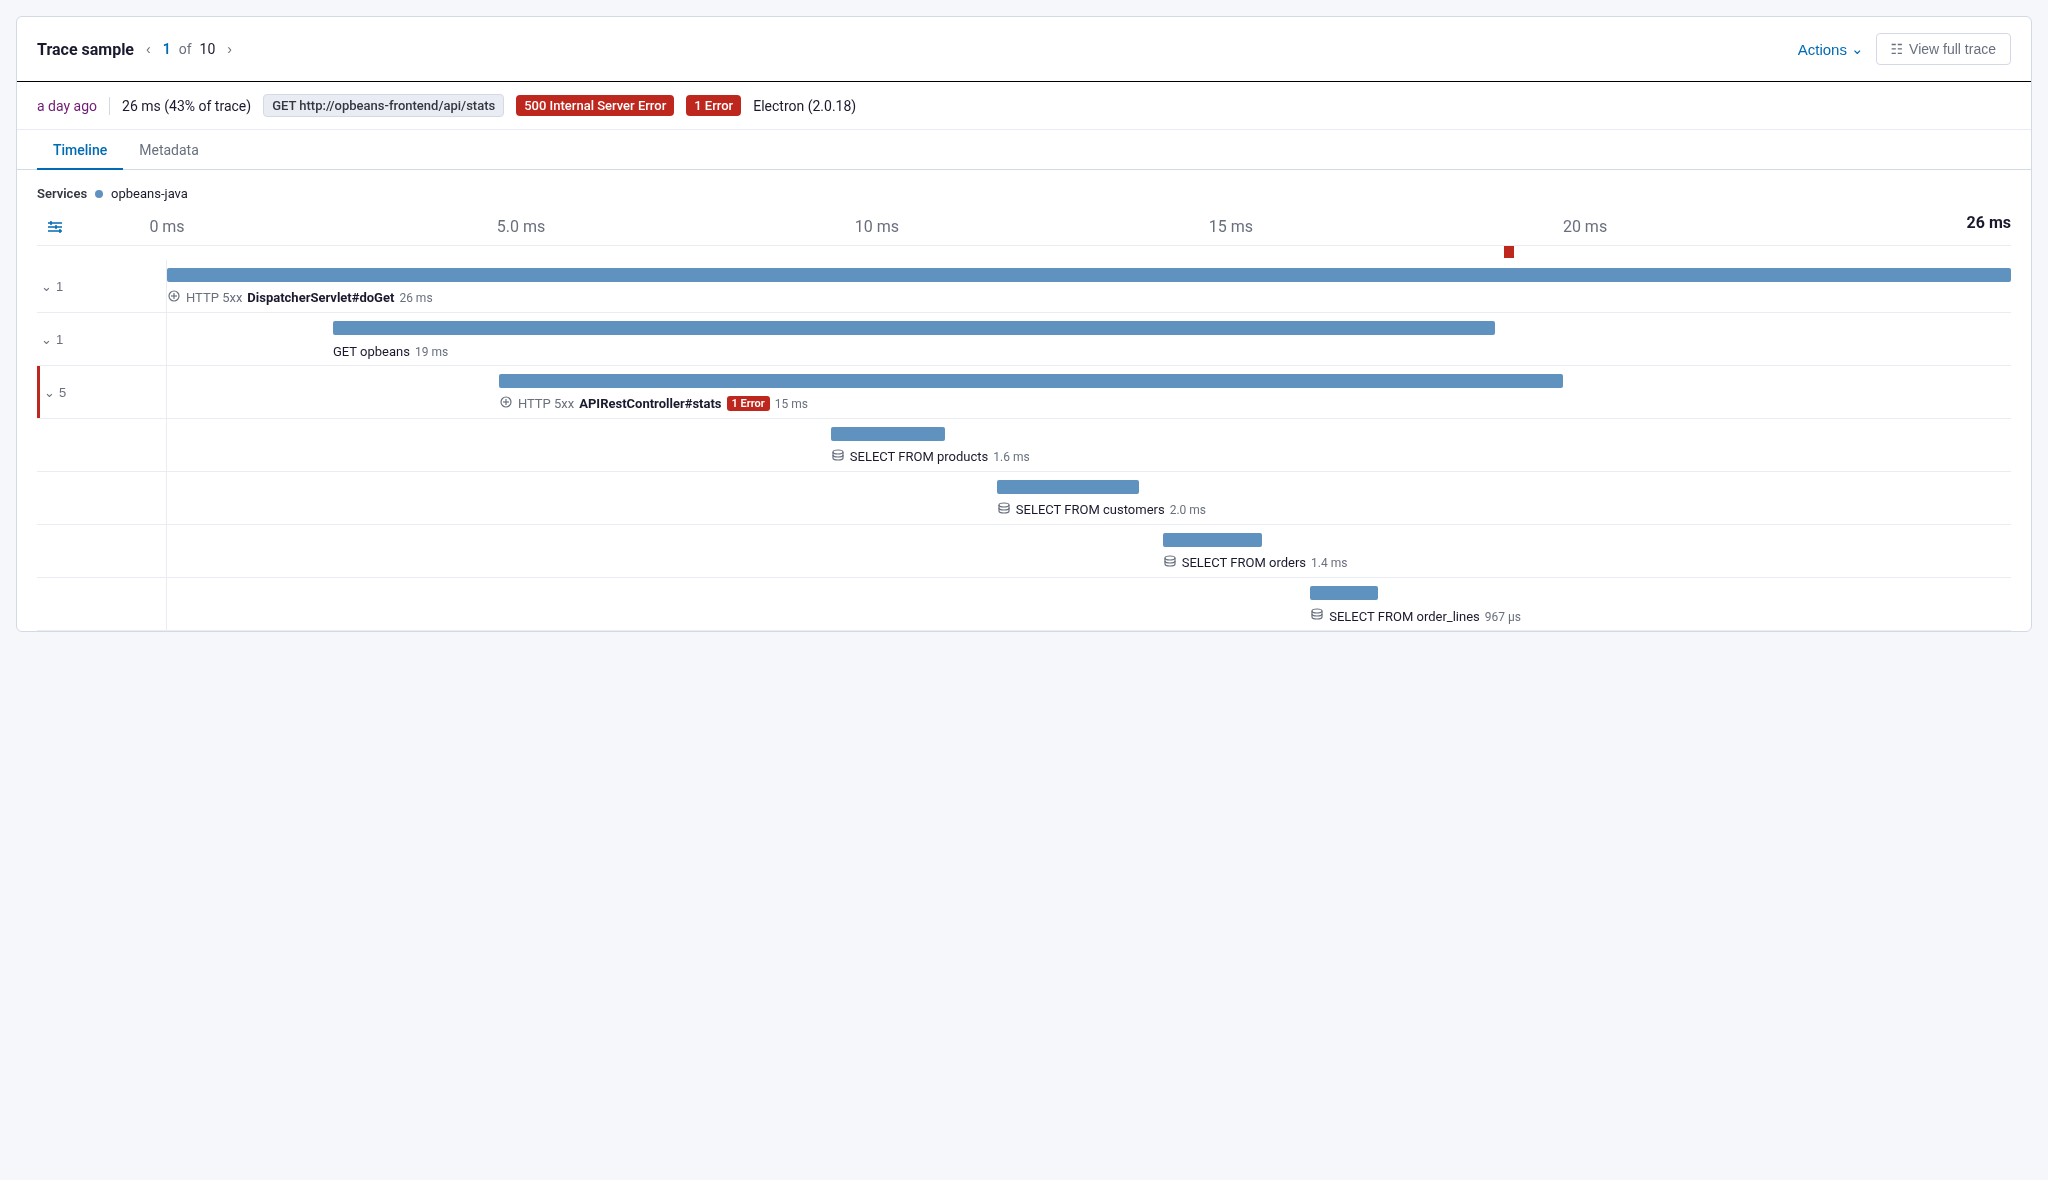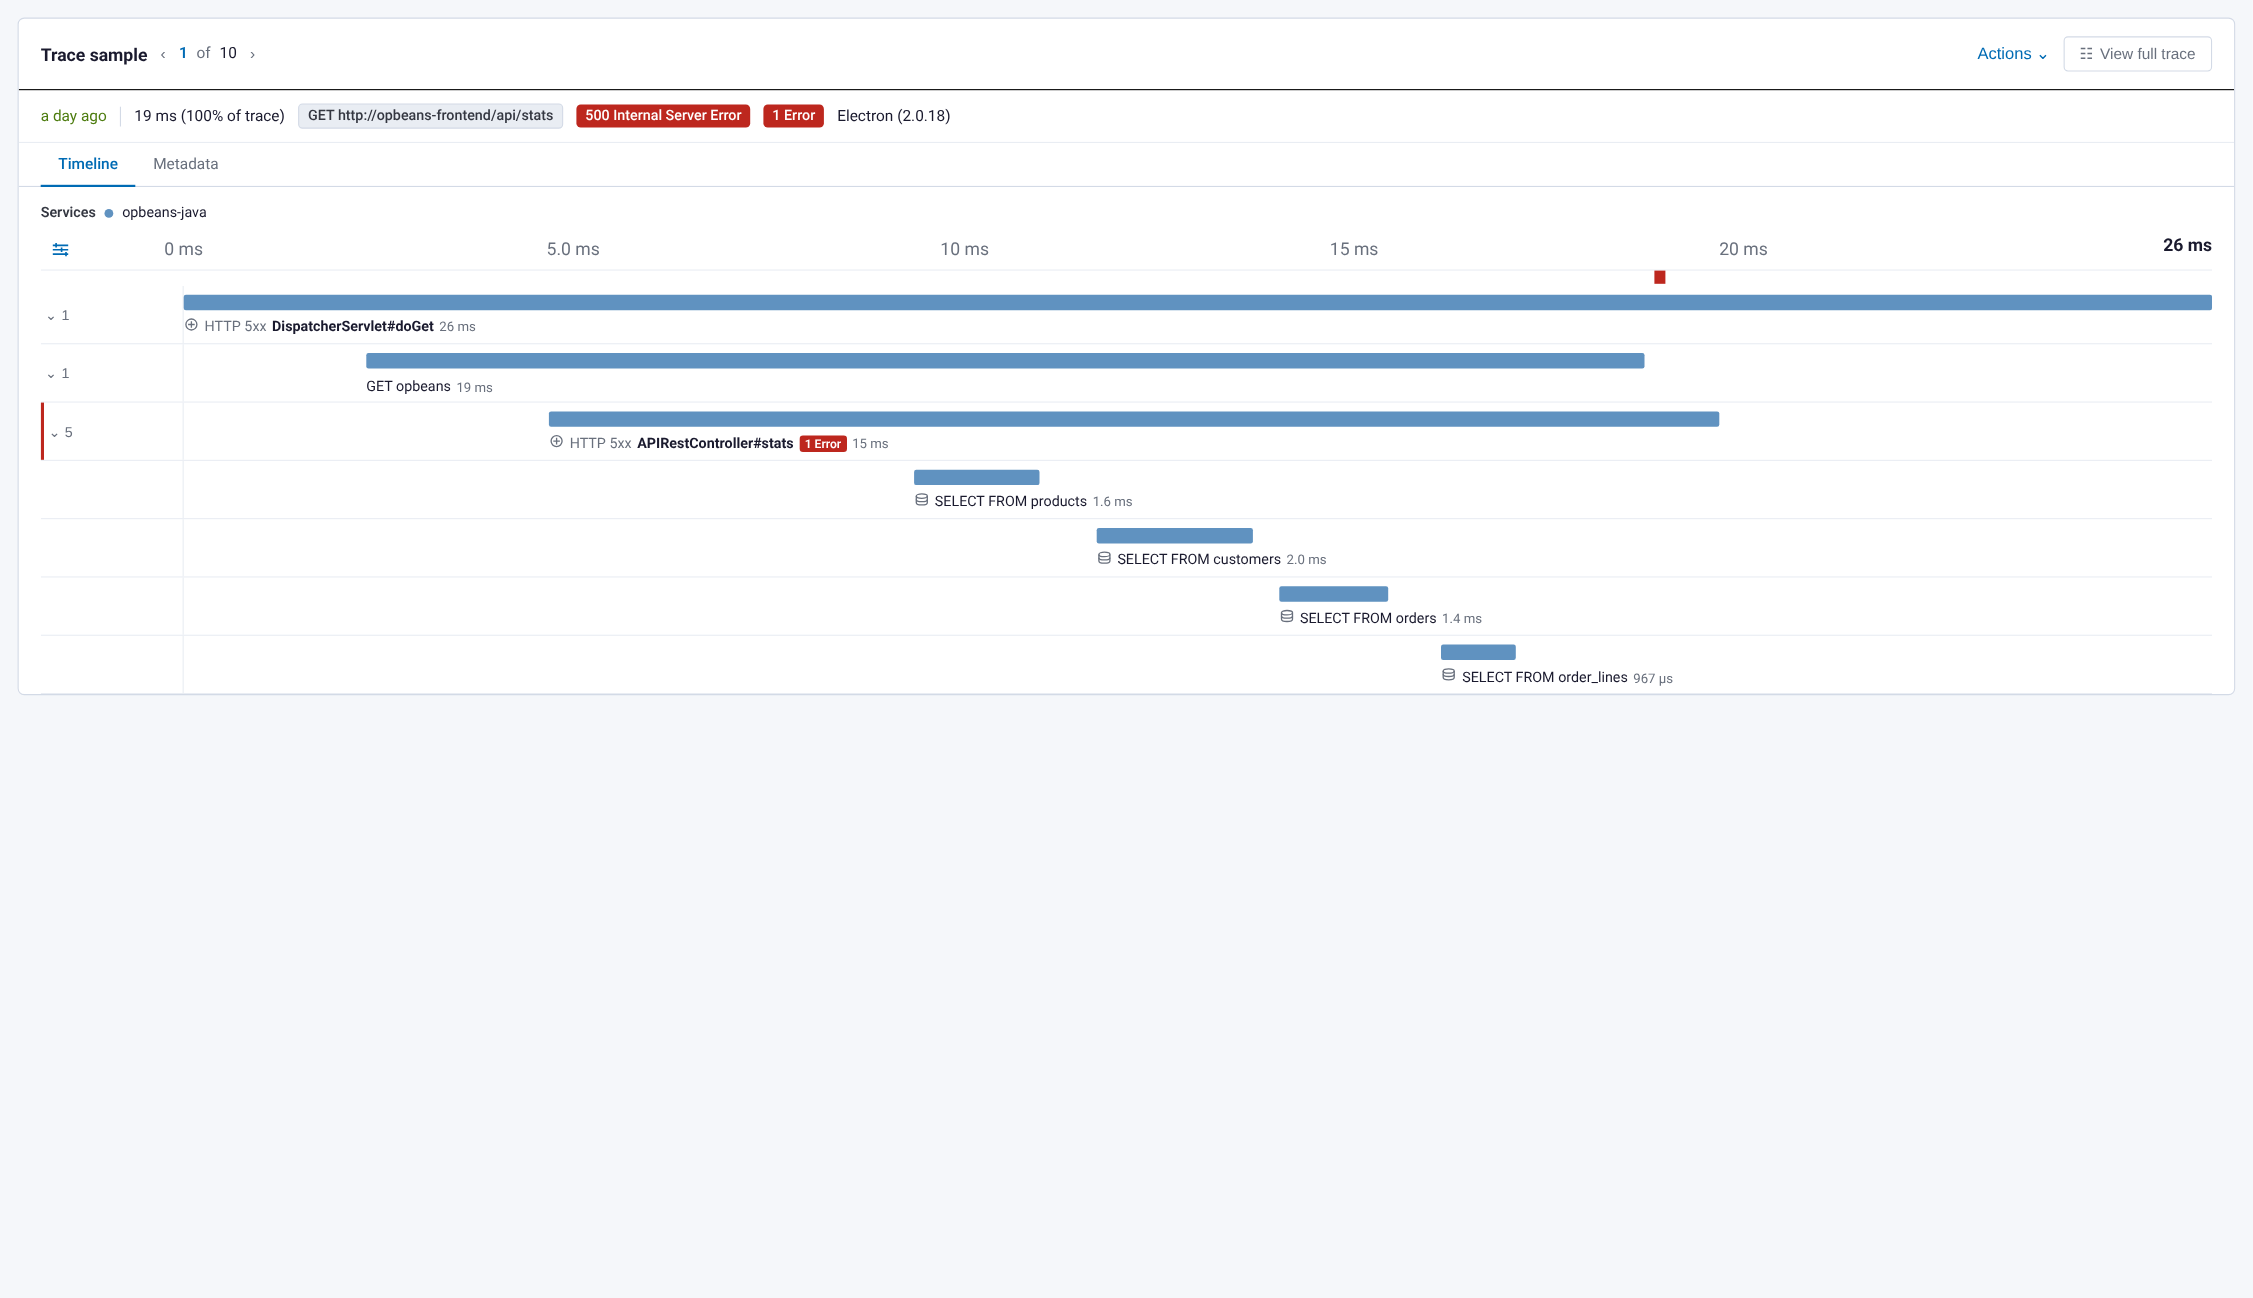--- a/index.html
+++ b/index.html
@@ -76,21 +76,21 @@
       align-items: center;
       gap: 6px;
     }
     .meta-row {
       padding: 12px 20px;
       display: flex;
       align-items: center;
       gap: 12px;
       border-bottom: 1px solid #e9edf3;
     }
-    .meta-time { color: #4d7c0f; }
+    .meta-time { color: #701a75; }
     .meta-duration { color: #1a1a2e; }
     .meta-separator { width: 1px; height: 18px; background: #d3dae6; }
     .badge {
       padding: 3px 8px;
       border-radius: 4px;
       font-size: 13px;
       font-weight: 500;
     }
     .badge-gray { background: #e9edf3; color: #343741; border: 1px solid #d3dae6; }
     .badge-red { background: #bd271e; color: #fff; }
@@ -276,21 +276,21 @@
       <button class="view-trace-btn">
         <span>☷</span>
         <span>View full trace</span>
       </button>
     </div>
   </div>
 
   <div class="meta-row">
     <span class="meta-time">a day ago</span>
     <div class="meta-separator"></div>
-    <span class="meta-duration">19 ms (100% of trace)</span>
+    <span class="meta-duration">26 ms (43% of trace)</span>
     <span class="badge badge-gray">GET http://opbeans-frontend/api/stats</span>
     <span class="badge badge-red">500 Internal Server Error</span>
     <span class="badge badge-error">1 Error</span>
     <span class="meta-duration">Electron (2.0.18)</span>
   </div>
 
   <div class="tabs">
     <div class="tab active">
       <span>Timeline</span>
     </div>

